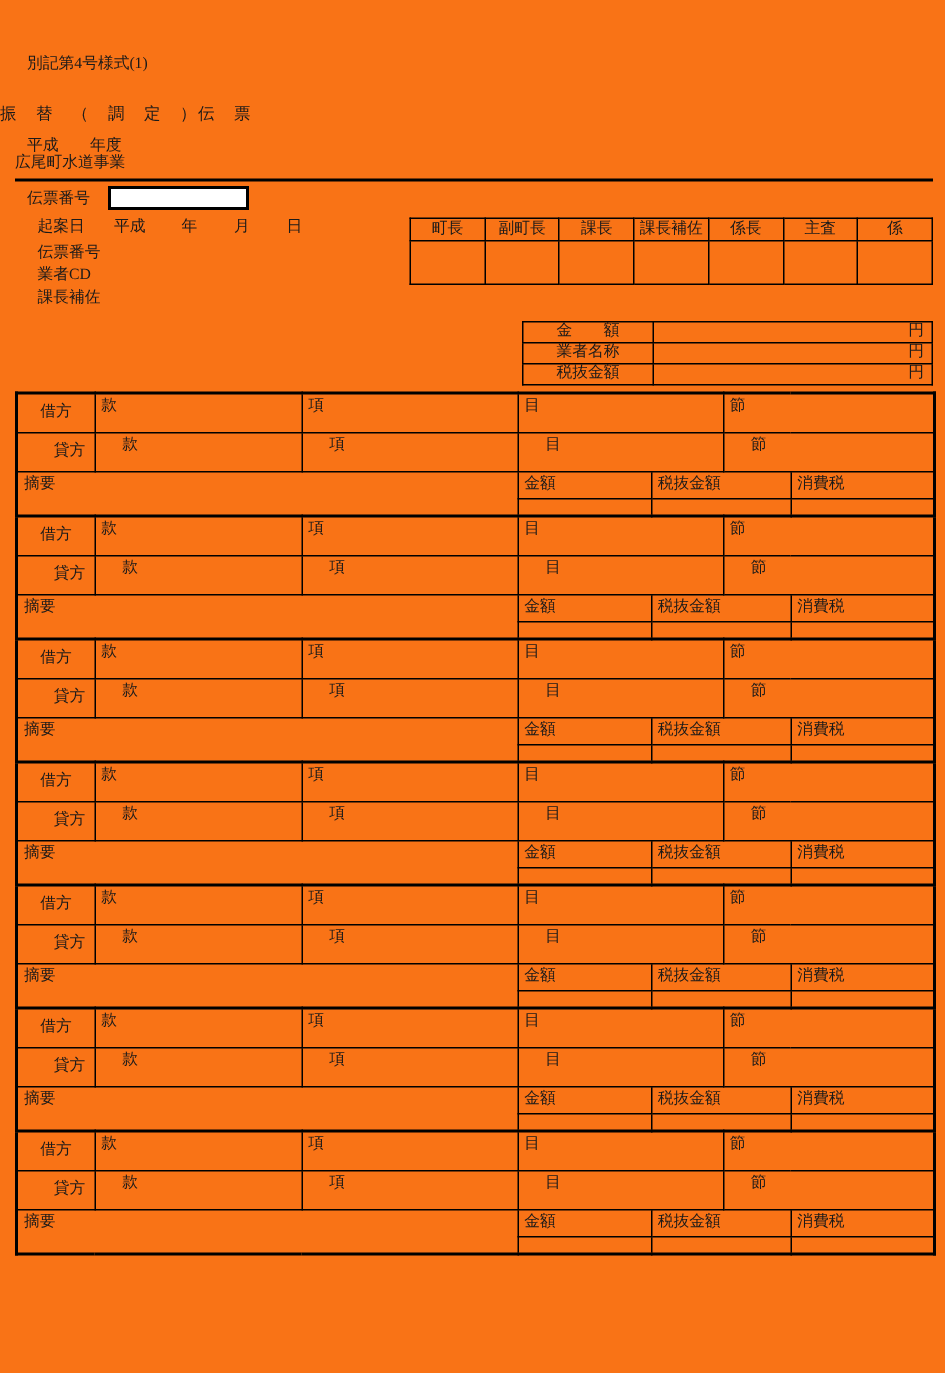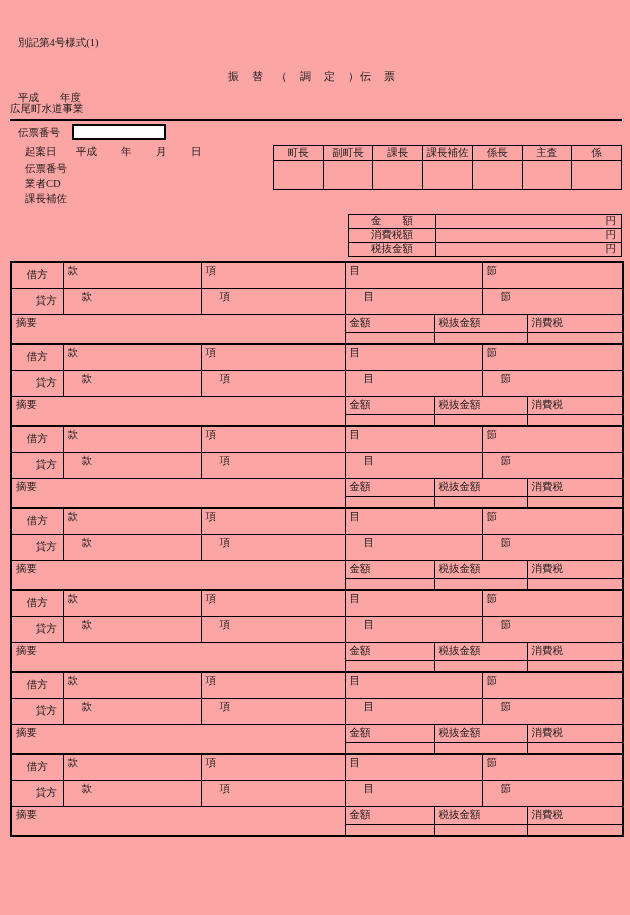--- a/index.html
+++ b/index.html
@@ -2,31 +2,31 @@
 <html lang="ja"><head>
 <meta charset="utf-8">
 <style>
   * { box-sizing: border-box; margin: 0; padding: 0; }
   html,body { background:#ffffff; }
   .page {
     position: relative;
     width: 630px;
     height: 915px;
     margin: 0 auto;
-    background: #fca5a5;
+    background: #f97316;
     color: #1a1a1a;
     font-family: "Liberation Serif", "DejaVu Serif", serif;
     font-size: 10.5px;
     line-height: 1.15;
   }
   .abs { position: absolute; white-space: nowrap; }
 
   
   .form-code { left: 18px; top: 37px; }
-  .doc-title { left: 0; top: 70px; width: 624px; text-align: center; font-size: 11px; letter-spacing: 1px; }
+  .doc-title { left: 0; top: 70px; width: 624px; text-align: left; font-size: 11px; letter-spacing: 1px; }
   .era-line  { left: 18px; top: 92px; }
   .era-line .gap { display: inline-block; width: 21px; }
   .business-name { left: 10px; top: 103px; }
   .head-rule { left: 10px; top: 119px; width: 612px; height: 2px; background: #000; }
 
   .slip-label  { left: 18px; top: 127px; }
   .slip-box    { left: 72px; top: 124px; width: 94px; height: 16px; border: 2px solid #000; background: #fff; }
 
   .draft-label { left: 25px; top: 146px; }
   .draft-era   { left: 76px; top: 146px; }
@@ -116,21 +116,21 @@
     </tbody>
   </table>
 
   <table class="abs amount">
     <tbody>
       <tr>
         <td class="a-label">金　　額</td>
         <td class="a-value">円</td>
       </tr>
       <tr>
-        <td class="a-label">消費税額</td>
+        <td class="a-label">業者名称</td>
         <td class="a-value">円</td>
       </tr>
       <tr>
         <td class="a-label">税抜金額</td>
         <td class="a-value">円</td>
       </tr>
     </tbody>
   </table>
 
   <table class="abs entry" id="entry-table">

